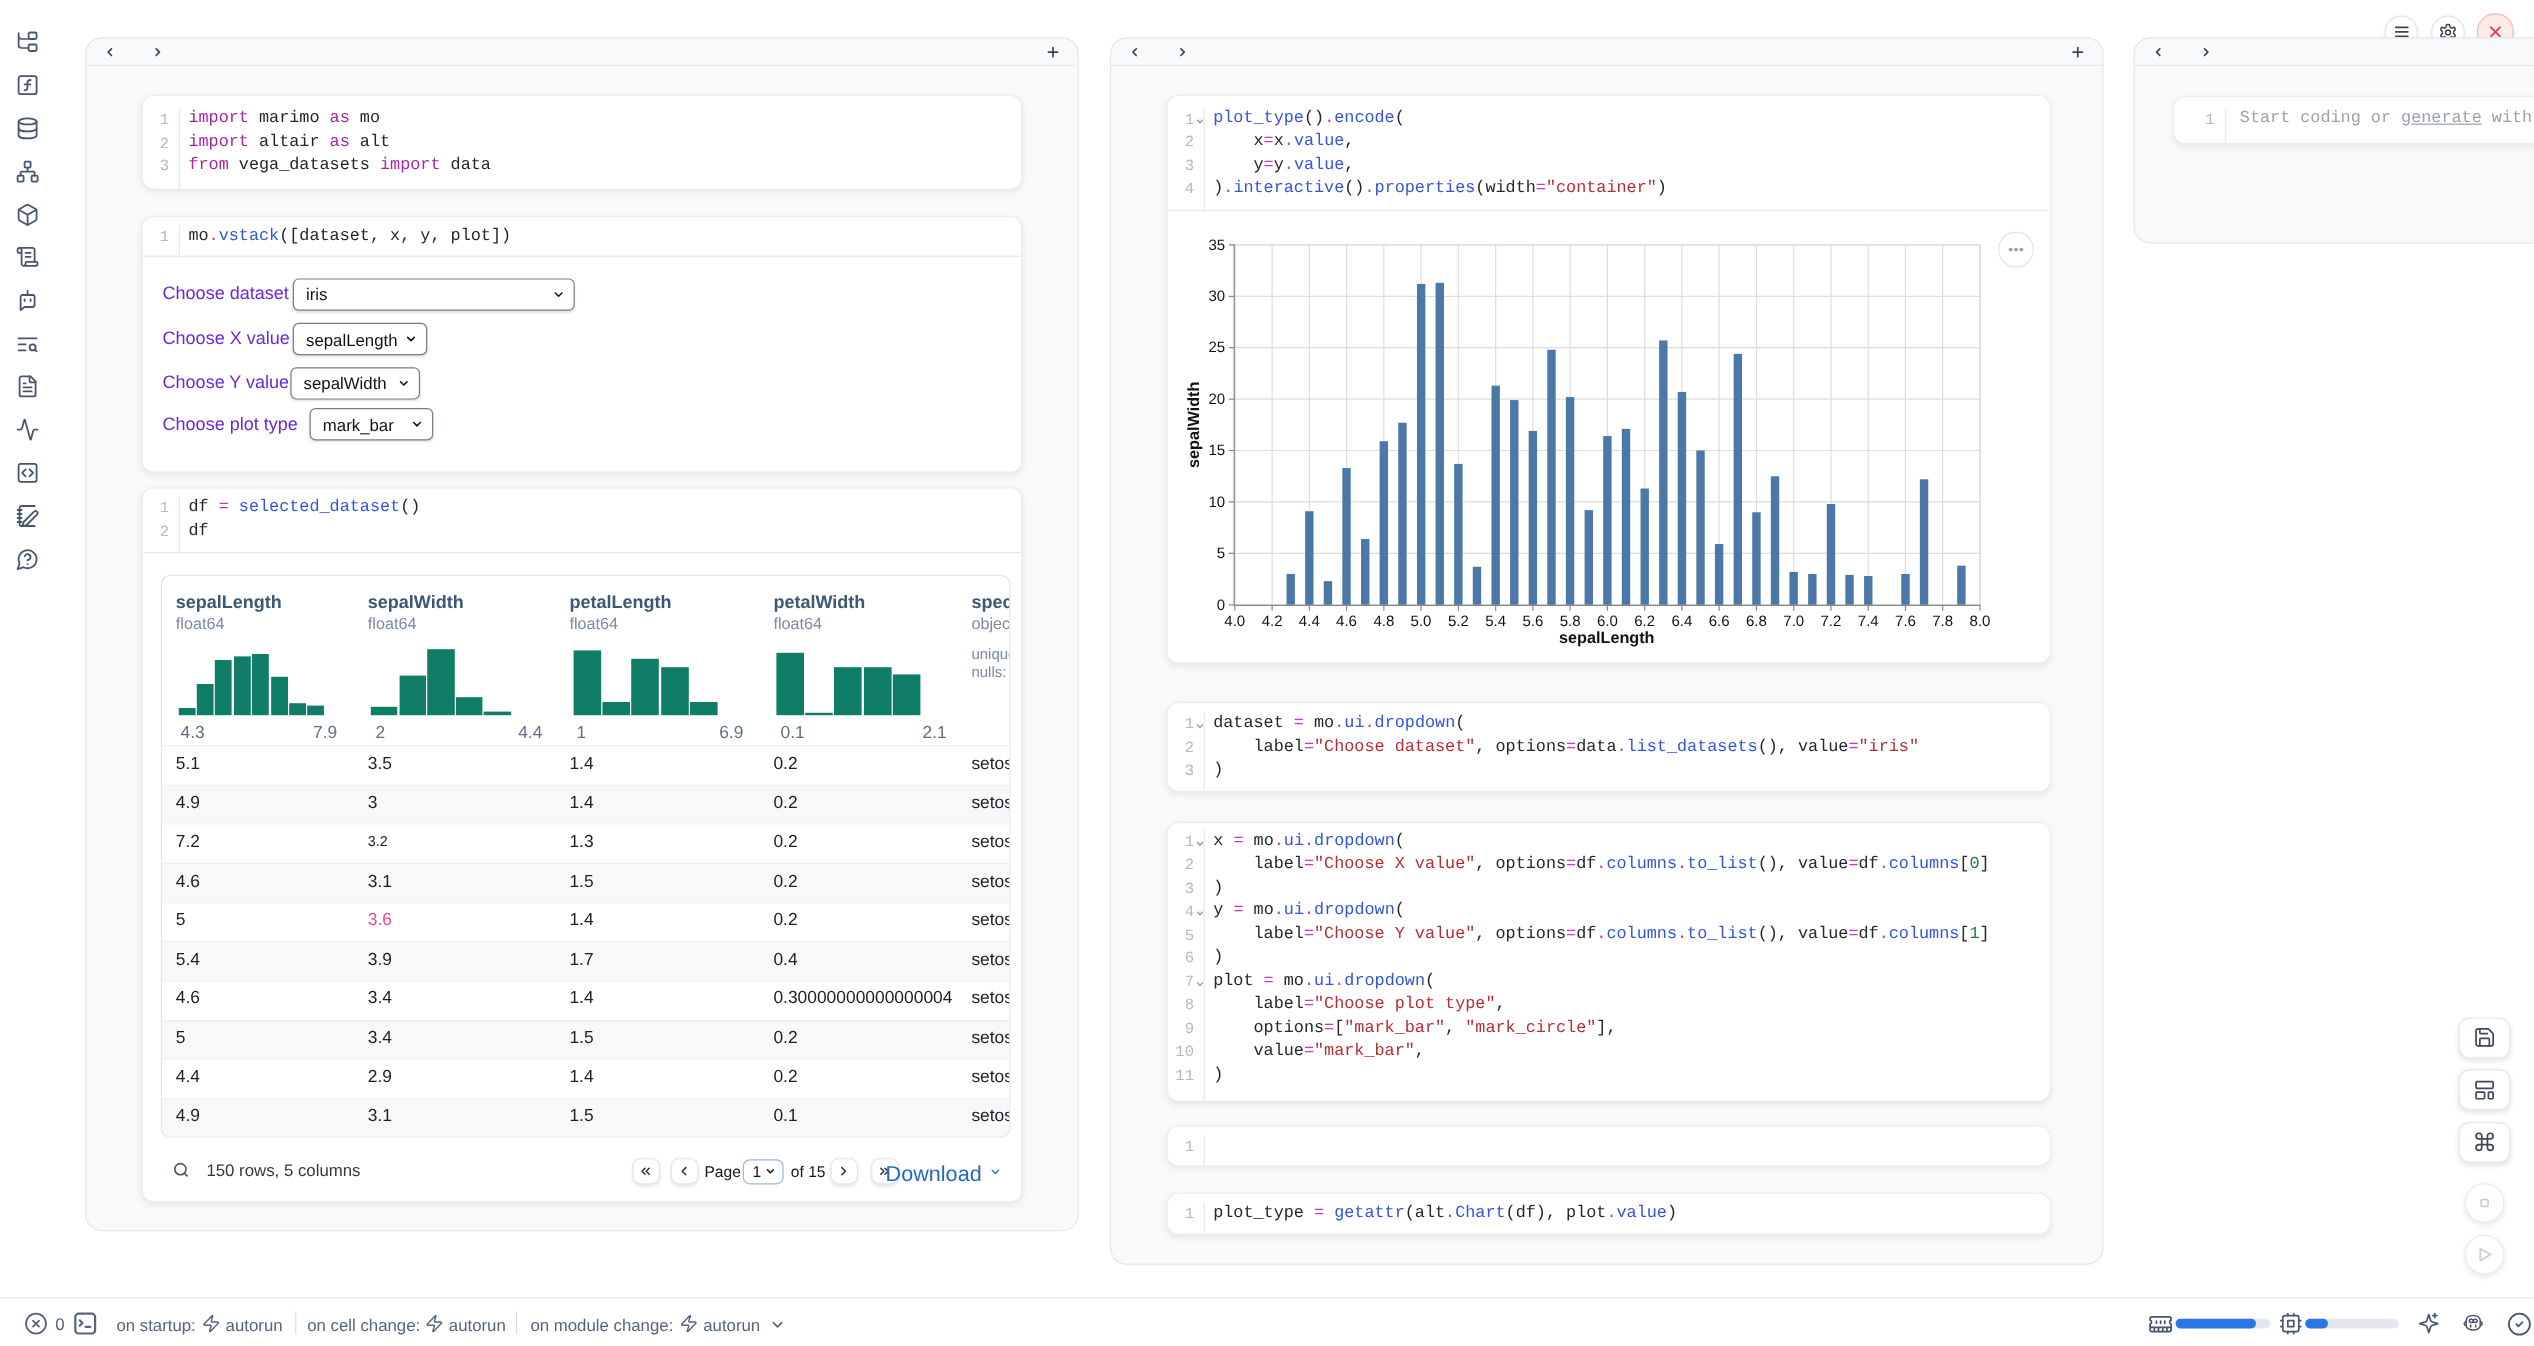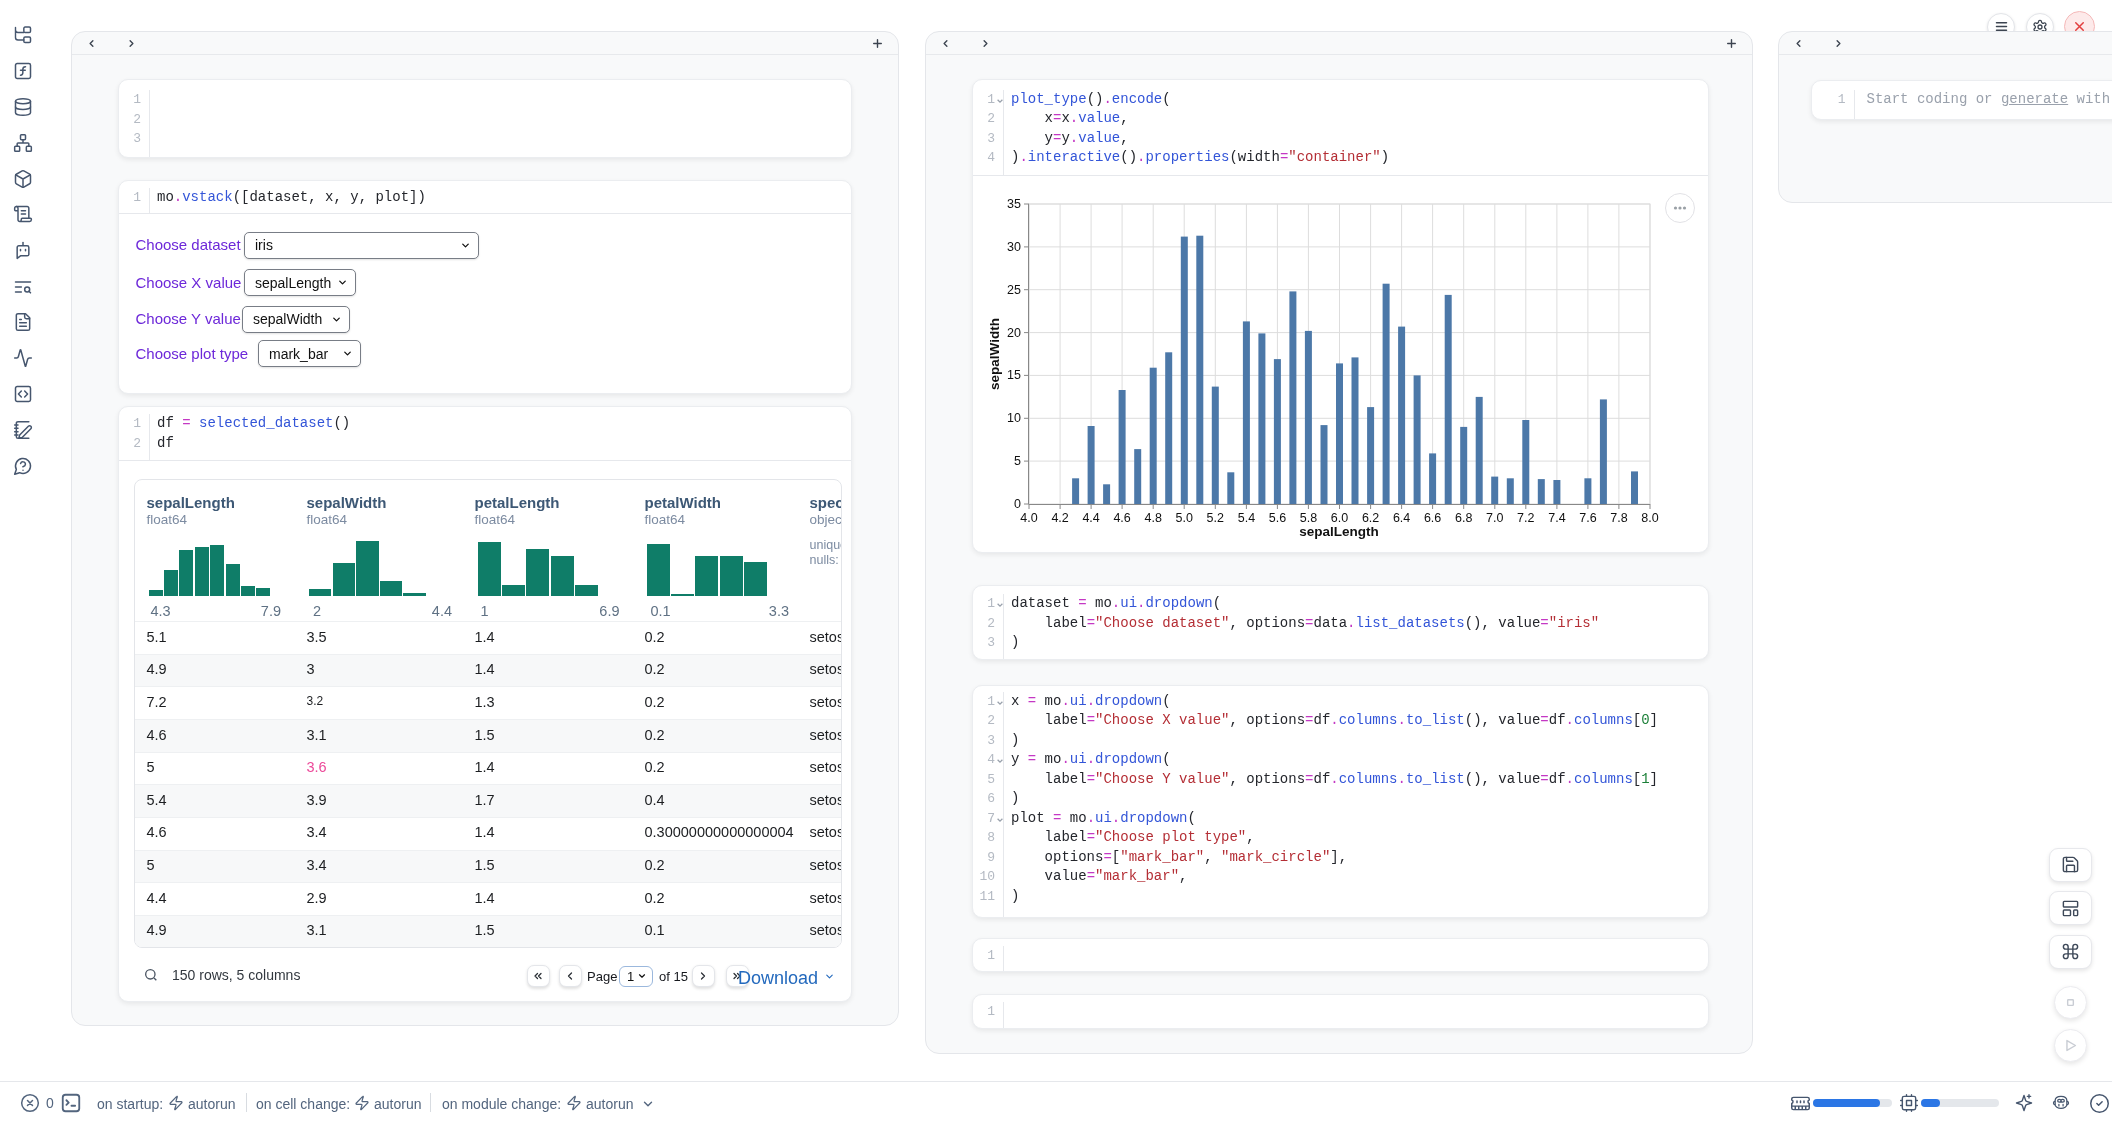--- a/index.html
+++ b/index.html
@@ -112,20 +112,21 @@
         <path d="M5 12h14M12 5v14"></path>
       </svg>
     </div>
 <div class="cell" style="left:46px;top:47px;width:734px;height:79px">
       <div class="code" style="left:0;top:0;width:732px;height:77px;padding-top:10px">
         <div class="ln">
           <div class="lnr">1</div>
           <div class="lnr">2</div>
           <div class="lnr">3</div>
         </div>
+        <div class="src"><div><span class="k">import</span> marimo <span class="k">as</span> mo</div><div><span class="k">import</span> altair <span class="k">as</span> alt</div><div><span class="k">from</span> vega_datasets <span class="k">import</span> data</div></div>
       </div>
     </div>
 <div class="cell" style="left:46px;top:148px;width:734px;height:214px">
 <div class="code" style="left:0;top:0;width:732px;height:33px;border-bottom:1px solid #e6e8ec;padding-top:6.5px">
         <div class="ln">
           <div class="lnr">1</div>
         </div>
         <div class="src"><div>mo<span class="o">.</span><span class="b">vstack</span>([dataset, x, y, plot])</div></div>
       </div>
 <div class="lab" style="left:16.5px;top:55px">Choose dataset</div>
@@ -189,21 +190,21 @@
 <div style="position:absolute;left:560.4px;top:75.5px;width:23px;height:40px;background:#0f7d68"></div>
 <div style="position:absolute;left:584.6px;top:76.0px;width:23px;height:39.5px;background:#0f7d68"></div>
 <div style="position:absolute;left:608.8px;top:82.0px;width:23px;height:33.5px;background:#0f7d68"></div>
 <div style="position:absolute;left:15.5px;top:122.5px;font-size:14.5px;color:#5f7184">4.3</div>
 <div style="position:absolute;left:111px;top:122.5px;width:35px;text-align:right;font-size:14.5px;color:#5f7184">7.9</div>
 <div style="position:absolute;left:178px;top:122.5px;font-size:14.5px;color:#5f7184">2</div>
 <div style="position:absolute;left:282px;top:122.5px;width:35px;text-align:right;font-size:14.5px;color:#5f7184">4.4</div>
 <div style="position:absolute;left:345.5px;top:122.5px;font-size:14.5px;color:#5f7184">1</div>
 <div style="position:absolute;left:449.5px;top:122.5px;width:35px;text-align:right;font-size:14.5px;color:#5f7184">6.9</div>
 <div style="position:absolute;left:515.5px;top:122.5px;font-size:14.5px;color:#5f7184">0.1</div>
-<div style="position:absolute;left:619px;top:122.5px;width:35px;text-align:right;font-size:14.5px;color:#5f7184">3.3</div>
+<div style="position:absolute;left:619px;top:122.5px;width:35px;text-align:right;font-size:14.5px;color:#5f7184">2.1</div>
 <div style="position:absolute;left:0;top:141.0px;width:708px;height:32.65px;background:#fff;border-top:1px solid #eef0f2"></div>
 <div style="position:absolute;left:11.5px;top:148.5px;font-size:14.5px;color:#1c1e21">5.1</div>
 <div style="position:absolute;left:171.5px;top:148.5px;font-size:14.5px;color:#1c1e21">3.5</div>
 <div style="position:absolute;left:339.5px;top:148.5px;font-size:14.5px;color:#1c1e21">1.4</div>
 <div style="position:absolute;left:509.5px;top:148.5px;font-size:14.5px;color:#1c1e21">0.2</div>
 <div style="position:absolute;left:674.5px;top:148.5px;font-size:14.5px;color:#1c1e21">setosa</div>
 <div style="position:absolute;left:0;top:173.7px;width:708px;height:32.65px;background:#f7f8f9;border-top:1px solid #eef0f2"></div>
 <div style="position:absolute;left:11.5px;top:181.2px;font-size:14.5px;color:#1c1e21">4.9</div>
 <div style="position:absolute;left:171.5px;top:181.2px;font-size:14.5px;color:#1c1e21">3</div>
 <div style="position:absolute;left:339.5px;top:181.2px;font-size:14.5px;color:#1c1e21">1.4</div>
@@ -492,20 +493,21 @@
         <div class="ln">
           <div class="lnr">1</div>
         </div>
       </div>
     </div>
 <div class="cell" style="left:46px;top:962px;width:737px;height:34.5px">
       <div class="code" style="left:0;top:0;width:735px;height:32.5px;padding-top:7px">
         <div class="ln">
           <div class="lnr">1</div>
         </div>
+        <div class="src"><div>plot_type <span class="o">=</span> <span class="b">getattr</span>(alt<span class="o">.</span><span class="b">Chart</span>(df), plot<span class="o">.</span><span class="b">value</span>)</div></div>
       </div>
     </div>
 </div>
 <div class="panel" style="left:1778px;top:31px;width:828px;height:172px">
 <div class="phead">
       <svg class="hd-ic l" style="left:14px;top:6px" width="11" height="11" viewBox="0 0 24 24" fill="none" stroke="currentColor" stroke-width="3" stroke-linecap="round" stroke-linejoin="round">
         <path d="m15 18-6-6 6-6"></path>
       </svg>
       <svg class="hd-ic l" style="left:54px;top:6px" width="11" height="11" viewBox="0 0 24 24" fill="none" stroke="currentColor" stroke-width="3" stroke-linecap="round" stroke-linejoin="round">
         <path d="m9 18 6-6-6-6"></path>

